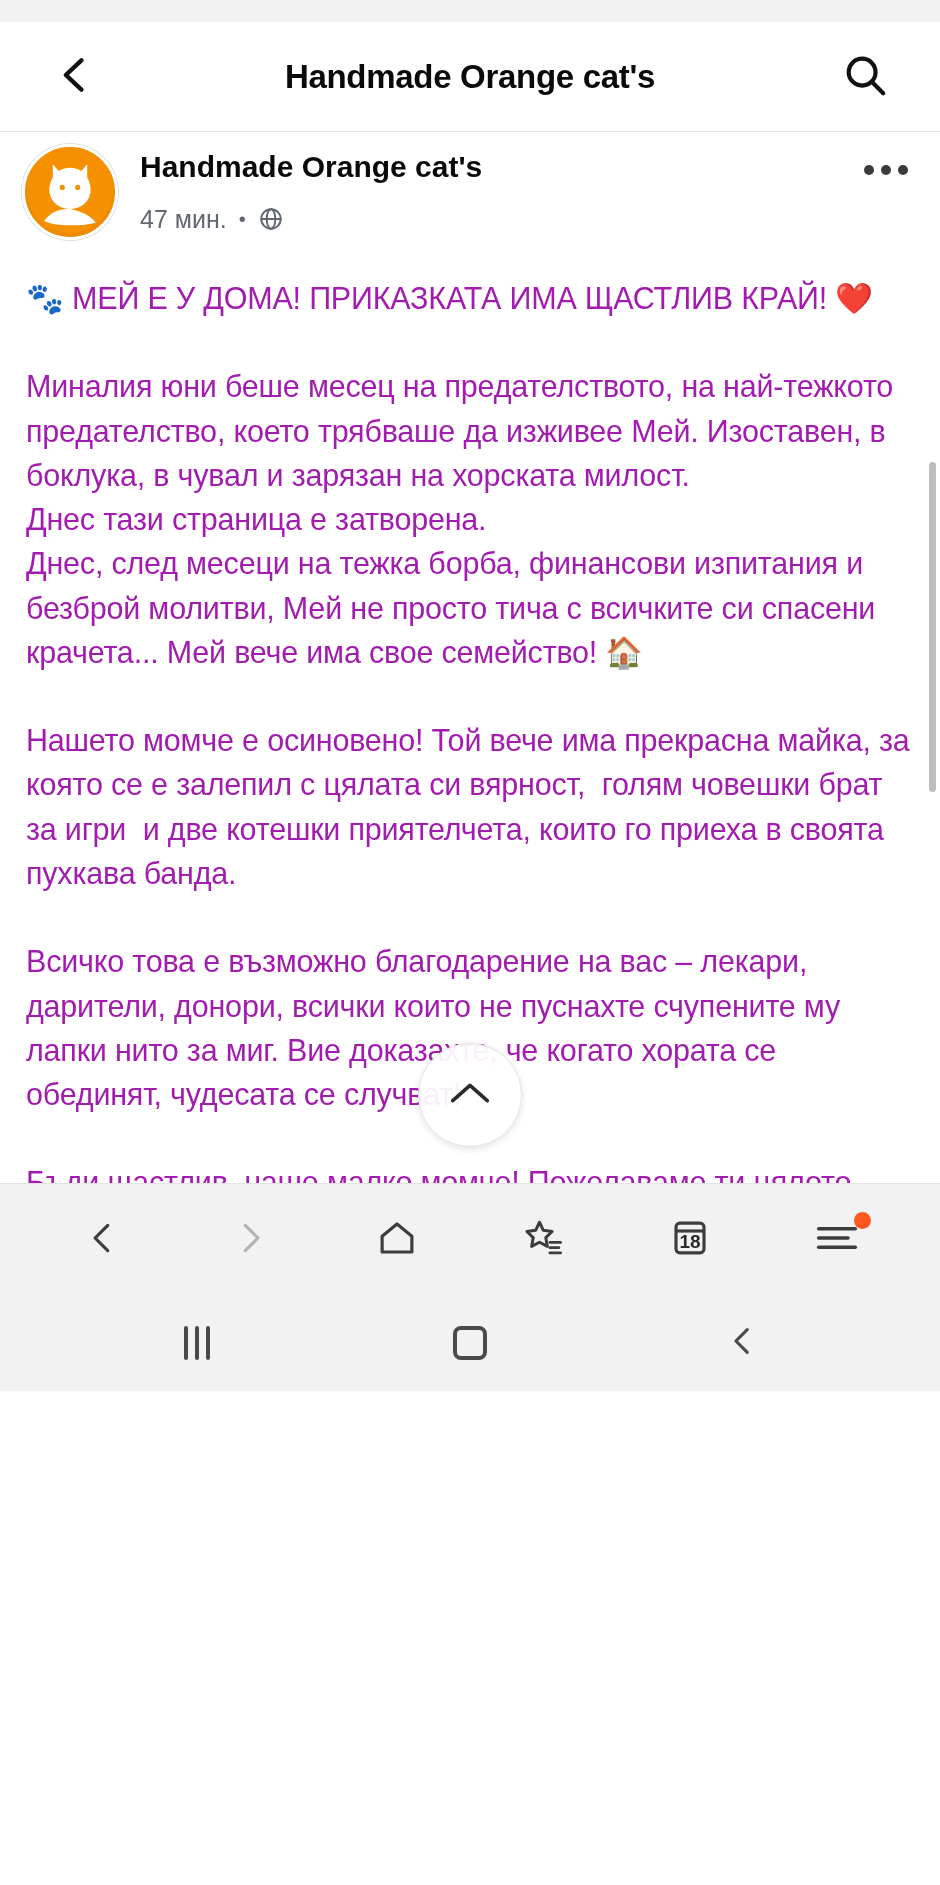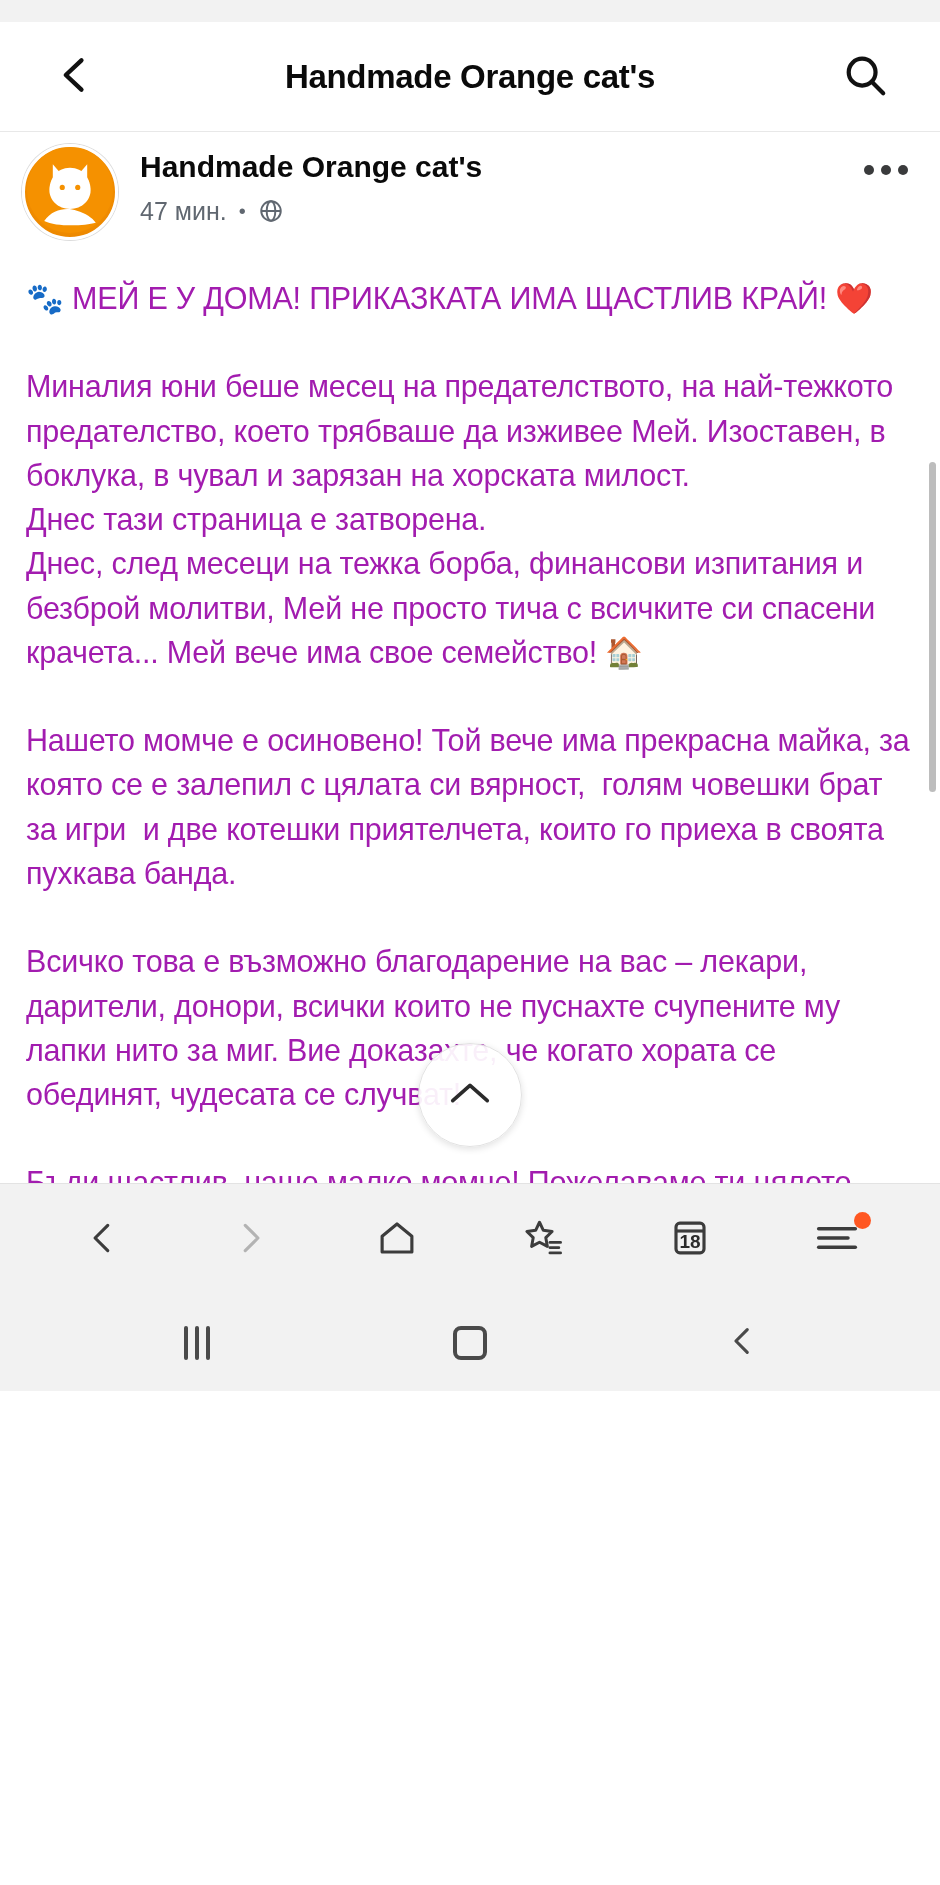--- a/index.html
+++ b/index.html
@@ -108,21 +108,21 @@
   }
   .page-name {
     font-size: 30px;
     font-weight: bold;
     color: #0a0a0a;
     line-height: 1.15;
   }
   .meta-row {
     display: flex;
     align-items: center;
-    margin-top: 12px;
+    margin-top: 20px;
     color: #606770;
     font-size: 25px;
   }
   .meta-dot {
     margin: 0 12px;
     font-size: 20px;
     color: #606770;
   }
   .globe {
     display: inline-flex;

